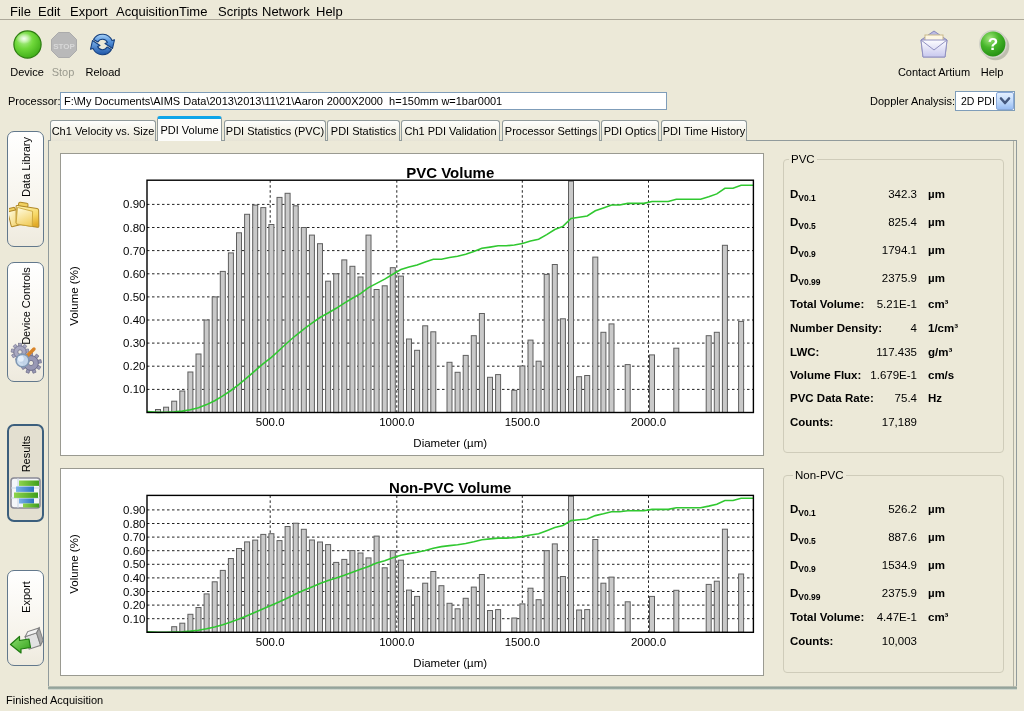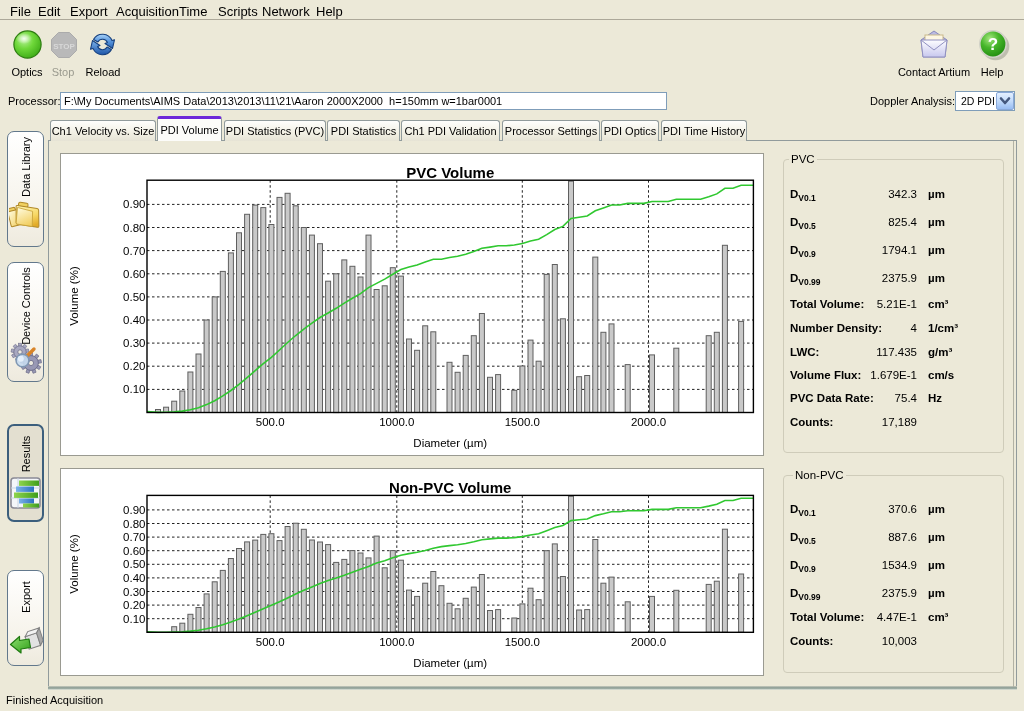--- a/index.html
+++ b/index.html
@@ -15,21 +15,21 @@
 .sideb.sel{background:#e3dfd0;border:2px solid #3c5f7d}
 .vtext{position:absolute;font-size:11px;white-space:nowrap;transform:rotate(-90deg);transform-origin:center center;text-align:center}
 .panel{position:absolute;background:#fff;border:1px solid #9a9a91}
 .gbox{position:absolute;border:1px solid #cfccba;border-radius:4px}
 .gleg{position:absolute;background:#ece9d8;padding:0 2px;font-size:11.5px}
 .srow-l{position:absolute;left:7px;font-weight:bold;font-size:11.5px;white-space:nowrap}
 .srow-v{position:absolute;font-size:11.5px;text-align:right;width:70px}
 .srow-u{position:absolute;left:145px;font-weight:bold;font-size:11.5px}
 .sub{font-size:8.5px;vertical-align:-3px;letter-spacing:0px}
 .tab{position:absolute;top:120px;height:21px;background:linear-gradient(#fefefc,#f2f0e4 60%,#e6e3d5);border:1px solid #919b9c;border-bottom:none;border-radius:3px 3px 0 0;text-align:center;font-size:11px;line-height:20px;white-space:nowrap;overflow:hidden}
-.tab.sel{top:116px;height:25px;background:#fcfcf9;border-top:3px solid #6d28d9;line-height:22px;z-index:5}
+.tab.sel{top:116px;height:25px;background:#fcfcf9;border-top:3px solid #0ea5e9;line-height:22px;z-index:5}
 .statusbar{position:absolute;left:6px;top:694px;font-size:11px}
 </style></head>
 <body>
 
 <div class="menu">
  <span style="left:10px">File</span>
  <span style="left:38px">Edit</span>
  <span style="left:70px">Export</span>
  <span style="left:116px">Acquisition</span>
  <span style="left:179px">Time</span>
@@ -93,21 +93,21 @@
         <radialGradient id="gh" cx="38%" cy="30%" r="75%">
 <stop offset="0%" stop-color="#a5e77f"></stop>
           <stop offset="45%" stop-color="#47b62b"></stop>
           <stop offset="100%" stop-color="#1f8a0e"></stop>
         </radialGradient>
       </defs>
 <circle cx="16" cy="15" r="13.8" fill="#9a9a8e" opacity="0.55" transform="translate(1.5,1.5)"></circle>
 <circle cx="15" cy="14" r="13.2" fill="url(#gh)" stroke="#d2d2c8" stroke-width="1.6"></circle>
 <text x="15" y="20" font-family="Liberation Sans,sans-serif" font-size="17" font-weight="bold" fill="#fff" text-anchor="middle">?</text>
 </svg></div>
-<div class="tlabel" style="left:7px;top:66px;width:40px">Optics</div>
+<div class="tlabel" style="left:7px;top:66px;width:40px">Device</div>
 <div class="tlabel" style="left:43px;top:66px;width:40px;color:#9a9a8e">Stop</div>
 <div class="tlabel" style="left:81px;top:66px;width:44px">Reload</div>
 <div class="tlabel" style="left:894px;top:66px;width:80px">Contact Artium</div>
 <div class="tlabel" style="left:972px;top:66px;width:40px">Help</div>
 
 <div class="abs" style="left:8px;top:95px;font-size:11px">Processor:</div>
 <div class="loc-input">F:\My Documents\AIMS Data\2013\2013\11\21\Aaron 2000X2000&nbsp; h=150mm w=1bar0001</div>
 <div class="abs" style="left:870px;top:95px;font-size:11px">Doppler Analysis:</div>
 <div class="combo">2D PDI</div>
 <div class="combo-btn">
@@ -446,21 +446,21 @@
 <div class="srow-u" style="left:928px;top:369px">cm/s</div>
 <div class="srow-l" style="left:790px;top:392px">PVC Data Rate:</div>
 <div class="srow-v" style="left:847px;top:392px">75.4</div>
 <div class="srow-u" style="left:928px;top:392px">Hz</div>
 <div class="srow-l" style="left:790px;top:416px">Counts:</div>
 <div class="srow-v" style="left:847px;top:416px">17,189</div>
 <div class="srow-u" style="left:928px;top:416px"></div>
 <div class="gbox" style="left:783px;top:475px;width:221px;height:198px"></div>
 <div class="gleg" style="left:793px;top:469px">Non-PVC</div>
 <div class="srow-l" style="left:790px;top:503px">D<span class="sub">V0.1</span></div>
-<div class="srow-v" style="left:847px;top:503px">370.6</div>
+<div class="srow-v" style="left:847px;top:503px">526.2</div>
 <div class="srow-u" style="left:928px;top:503px">µm</div>
 <div class="srow-l" style="left:790px;top:531px">D<span class="sub">V0.5</span></div>
 <div class="srow-v" style="left:847px;top:531px">887.6</div>
 <div class="srow-u" style="left:928px;top:531px">µm</div>
 <div class="srow-l" style="left:790px;top:559px">D<span class="sub">V0.9</span></div>
 <div class="srow-v" style="left:847px;top:559px">1534.9</div>
 <div class="srow-u" style="left:928px;top:559px">µm</div>
 <div class="srow-l" style="left:790px;top:587px">D<span class="sub">V0.99</span></div>
 <div class="srow-v" style="left:847px;top:587px">2375.9</div>
 <div class="srow-u" style="left:928px;top:587px">µm</div>

